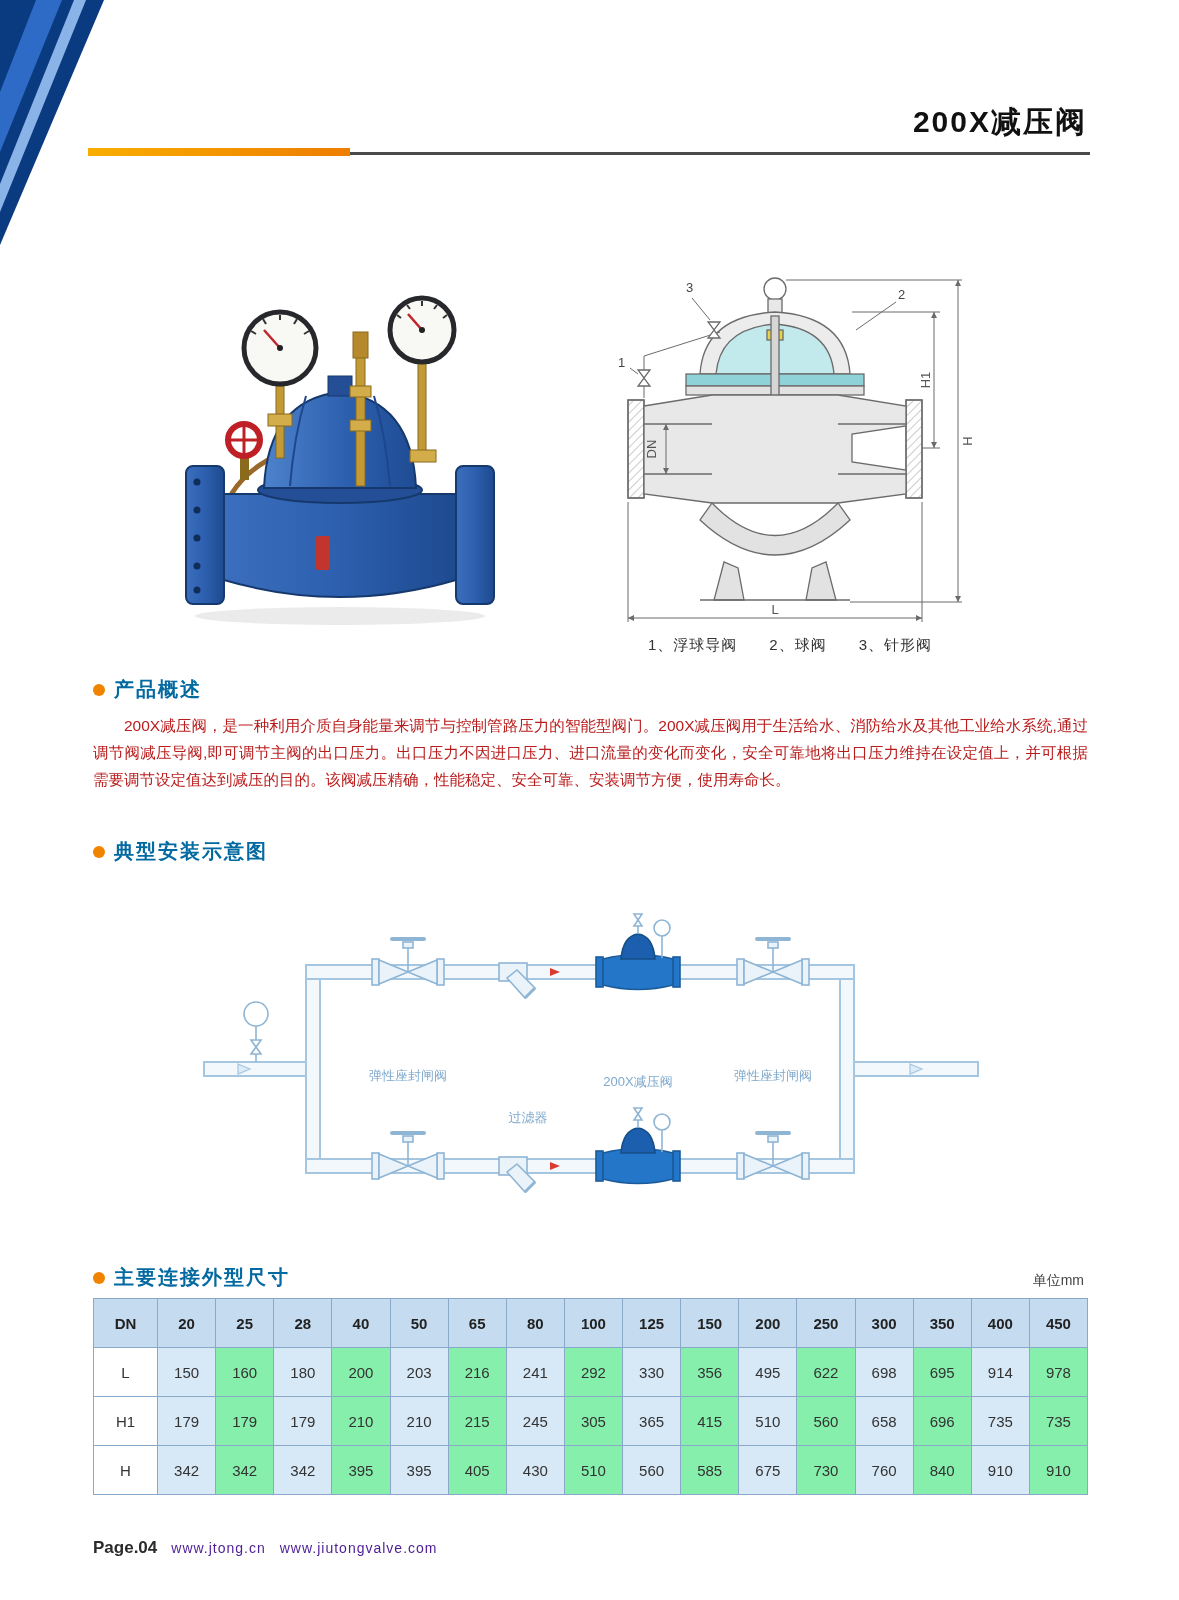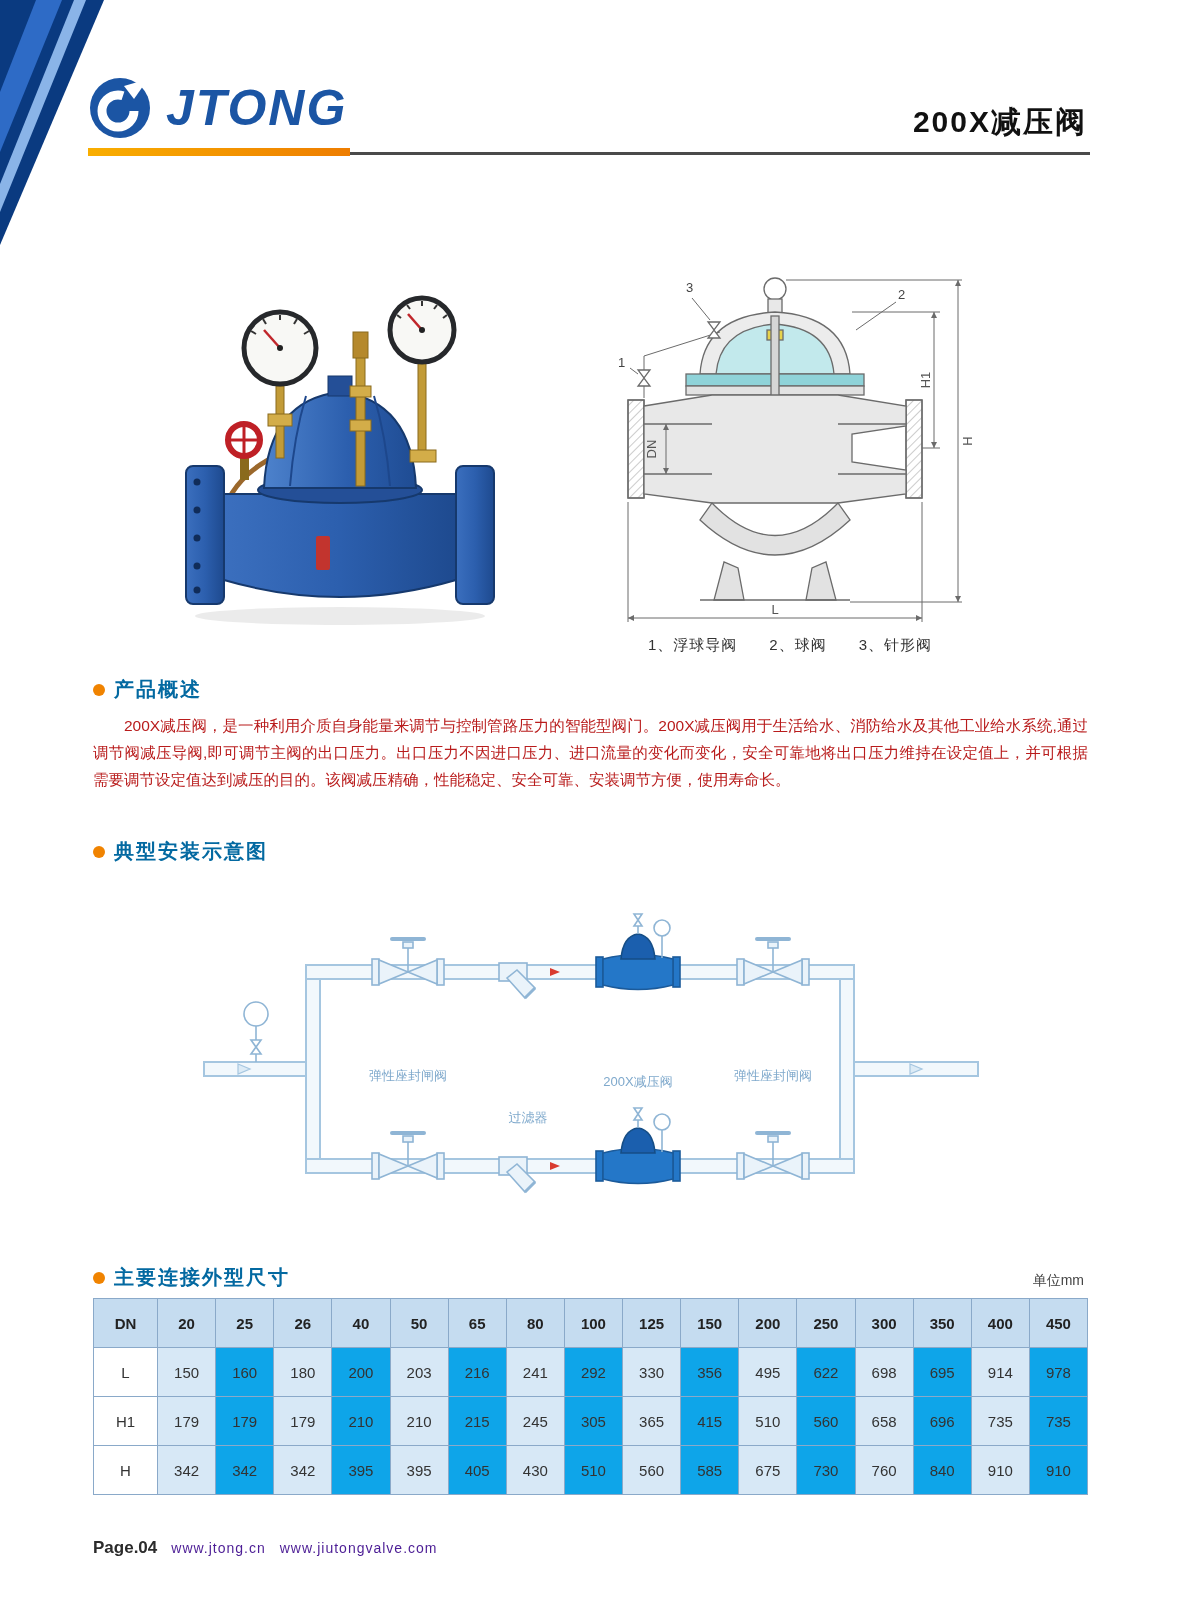--- a/index.html
+++ b/index.html
@@ -31,21 +31,21 @@
   .install-fig { position: absolute; left: 198px; top: 884px; text-align: center; }
 
   .unit-label { position: absolute; right: 95px; top: 1272px; font-size: 14px; color: #444; }
 
   
   .table-wrap { position: absolute; left: 93px; top: 1298px; width: 995px; }
   table.dim-table { border-collapse: collapse; width: 100%; table-layout: fixed; font-size: 15px; color: #333; }
   .dim-table th, .dim-table td { border: 1px solid #8aa9c9; height: 49px; text-align: center; padding: 0; }
   .dim-table thead th { background: #c5dcf0; font-weight: bold; color: #222; }
   .dim-table tbody th { background: #ffffff; font-weight: normal; }
-  .dim-table td { background: #0ea5e9; }
+  .dim-table td { background: #86efac; }
   .dim-table td.c-odd { background: #d7e8f6; }
 
   
   .footer { position: absolute; left: 93px; top: 1538px; display: flex; align-items: center; gap: 14px; }
   .footer .pg { font-size: 17px; font-weight: bold; color: #2b2b2b; }
   .footer .url { font-size: 14px; color: #4c1d95; letter-spacing: 1px; }
 
   svg text { font-family: "Liberation Sans", "DejaVu Sans", sans-serif; }
   .inst-label { fill: #7fa9cc; font-size: 13px; }
   .dim-label { fill: #555; font-size: 13px; }
@@ -58,28 +58,20 @@
 <div class="page">
 
   <div class="corner">
     <svg width="110" height="245" viewBox="0 0 110 245">
       <polygon points="0,0 104,0 0,245" fill="#0a3a80"></polygon>
       <polygon points="36,0 62,0 0,152 0,92" fill="#2e6bc6"></polygon>
       <polygon points="74,0 86,0 0,212 0,184" fill="#8ab4e8"></polygon>
     </svg>
   </div>
 
-  <div class="logo">
-    <svg width="64" height="64" viewBox="0 0 64 64">
-      <circle cx="32" cy="32" r="30" fill="#1b55a4"></circle>
-      <circle cx="30" cy="35" r="16" fill="none" stroke="#ffffff" stroke-width="9" stroke-dasharray="80 21"></circle>
-      <polygon points="36,10 60,3 46,23" fill="#ffffff"></polygon>
-    </svg>
-    <span class="logo-text">JTONG</span>
-  </div>
   <div class="logo-bar"></div>
   <div class="header-rule"></div>
   <div class="page-title">200X减压阀</div>
 
   <div class="fig-photo">
     <svg width="340" height="360" viewBox="0 0 340 360">
       <defs>
         <linearGradient id="gBody" x1="0" y1="0" x2="1" y2="0">
           <stop offset="0" stop-color="#3b6fbe"></stop>
             <stop offset="0.5" stop-color="#2c5fae"></stop>
@@ -342,21 +334,21 @@
   <h2 class="sec-title" style="left:114px; top:1264px;">主要连接外型尺寸</h2>
   <div class="unit-label">单位mm</div>
 
   <div class="table-wrap">
     <table class="dim-table">
       <thead>
           <tr>
             <th style="width: 64px;">DN</th>
             <th>20</th>
             <th>25</th>
-            <th>26</th>
+            <th>28</th>
             <th>40</th>
             <th>50</th>
             <th>65</th>
             <th>80</th>
             <th>100</th>
             <th>125</th>
             <th>150</th>
             <th>200</th>
             <th>250</th>
             <th>300</th>

